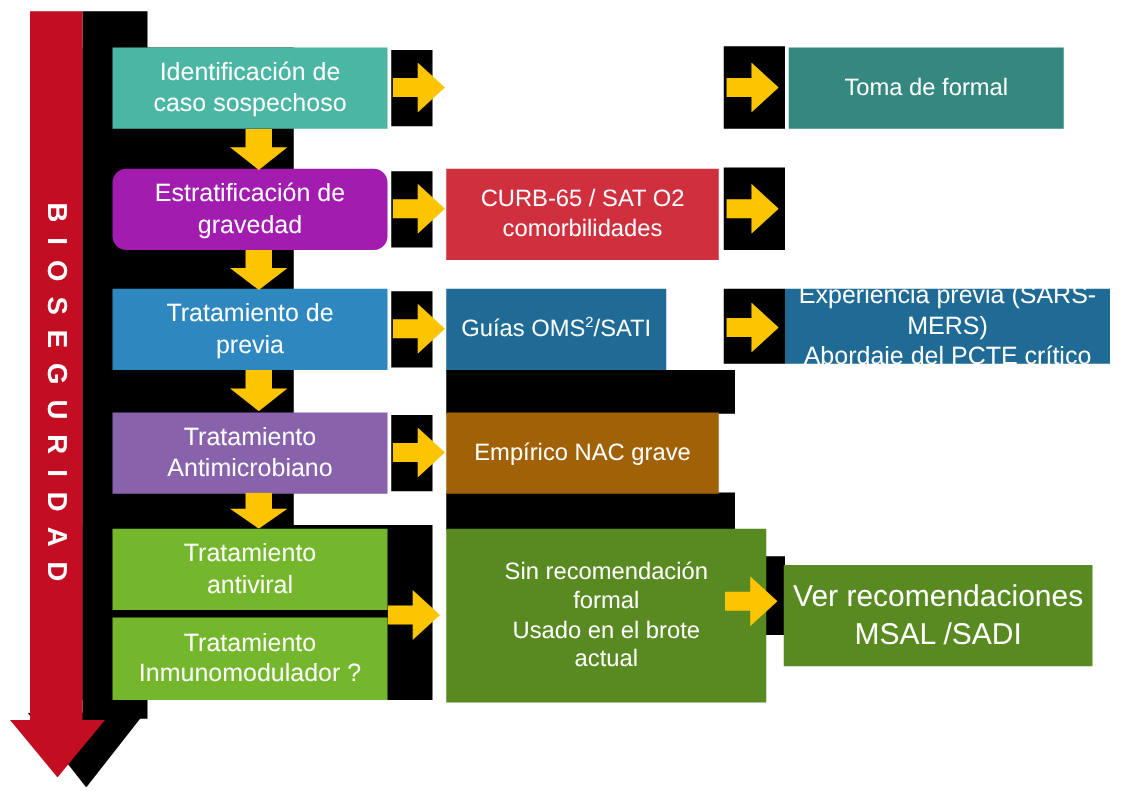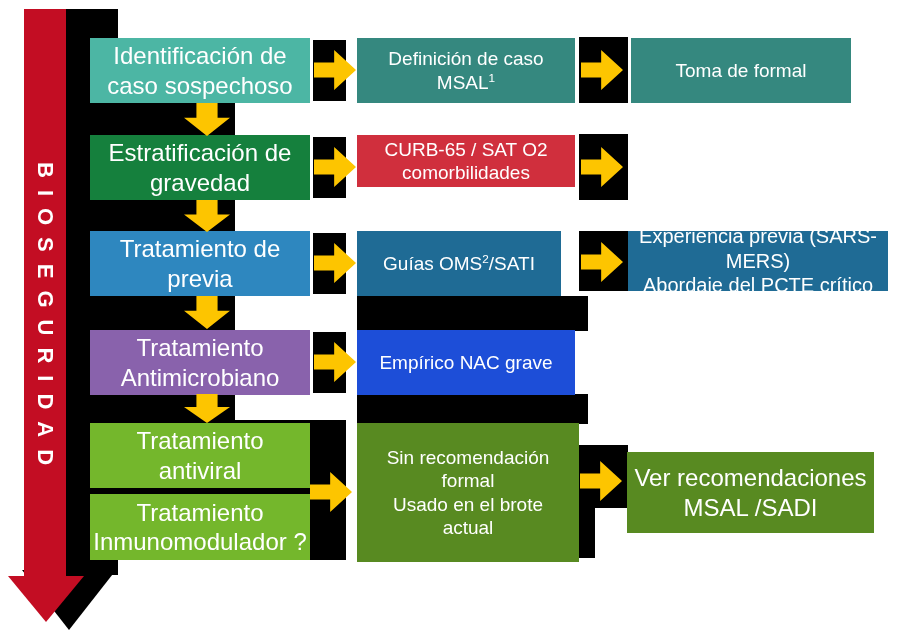--- a/index.html
+++ b/index.html
@@ -10,29 +10,29 @@
   .blk{position:absolute;background:#000000;}
   
   .box{
     position:absolute;display:flex;align-items:center;justify-content:center;
     color:#ffffff;text-align:center;font-weight:300;line-height:1.22;
   }
   .box .t{white-space:pre-line;}
   .box sup{font-size:0.62em;line-height:0;}
   .c-teal-l{background:#4CB6A4;}
   .c-teal-d{background:#35887F;}
-  .c-red-l{background:#15803d;}
+  .c-red-l{background:#a21caf;border-radius:11px;}
   .c-red-d{background:#D02F3D;}
   .c-blue-l{background:#2E87BF;}
   .c-blue-d{background:#1F6B95;}
   .c-purp-l{background:#8962AC;}
-  .c-purp-d{background:#1d4ed8;}
+  .c-purp-d{background:#a16207;}
   .c-grn-l{background:#74B72C;}
   .c-grn-d{background:#588A21;}
-  .fs-main{font-size:24px;}
+  .fs-main{font-size:20px;}
   .fs-mid{font-size:19px;}
   .fs-small{font-size:20px;}
   .fs-ver{font-size:24px;}
   
   .ar-right{
     position:absolute;width:42px;height:40px;background:#FDC500;
     clip-path:polygon(0 31%,48% 31%,48% 0,100% 50%,48% 100%,48% 69%,0 69%);
   }
   .ar-down{
     position:absolute;width:46px;background:#FDC500;
@@ -101,35 +101,31 @@
   </div>
   <div class="box c-grn-l fs-main" style="left:90px;top:423px;width:220px;height:65px;">
     <span class="t">Tratamiento
 antiviral</span>
   </div>
   <div class="box c-grn-l fs-main" style="left:90px;top:494px;width:220px;height:66px;">
     <span class="t">Tratamiento
 Inmunomodulador ?</span>
   </div>
 
-  <div class="box c-teal-d fs-mid" style="left:357px;top:38px;width:218px;height:65px;">
-    <span class="t"><span>Definición de caso
-MSAL</span><sup>1</sup></span>
-  </div>
-  <div class="box c-red-d fs-mid" style="left:357px;top:135px;width:218px;height:52px;">
+  <div class="box c-red-d fs-mid" style="left:357px;top:135px;width:218px;height:73px;">
     <span class="t">CURB-65 / SAT O2
 comorbilidades</span>
   </div>
-  <div class="box c-blue-d fs-mid" style="left:357px;top:231px;width:204px;height:65px;">
+  <div class="box c-blue-d fs-mid" style="left:357px;top:231px;width:176px;height:65px;">
     <span class="t"><span>Guías OMS</span><sup>2</sup><span>/SATI</span></span>
   </div>
   <div class="box c-purp-d fs-mid" style="left:357px;top:330px;width:218px;height:65px;">
     <span class="t">Empírico NAC grave</span>
   </div>
-  <div class="box c-grn-d fs-mid" style="left:357px;top:423px;width:222px;height:139px;">
+  <div class="box c-grn-d fs-mid" style="left:357px;top:423px;width:256px;height:139px;">
     <span class="t">Sin recomendación
 formal
 Usado en el brote
 actual</span>
   </div>
 
   <div class="box c-teal-d fs-mid" style="left:631px;top:38px;width:220px;height:65px;">
     <span class="t">Toma de formal</span>
   </div>
   <div class="box c-blue-d fs-small" style="left:628px;top:231px;width:260px;height:60px;">

